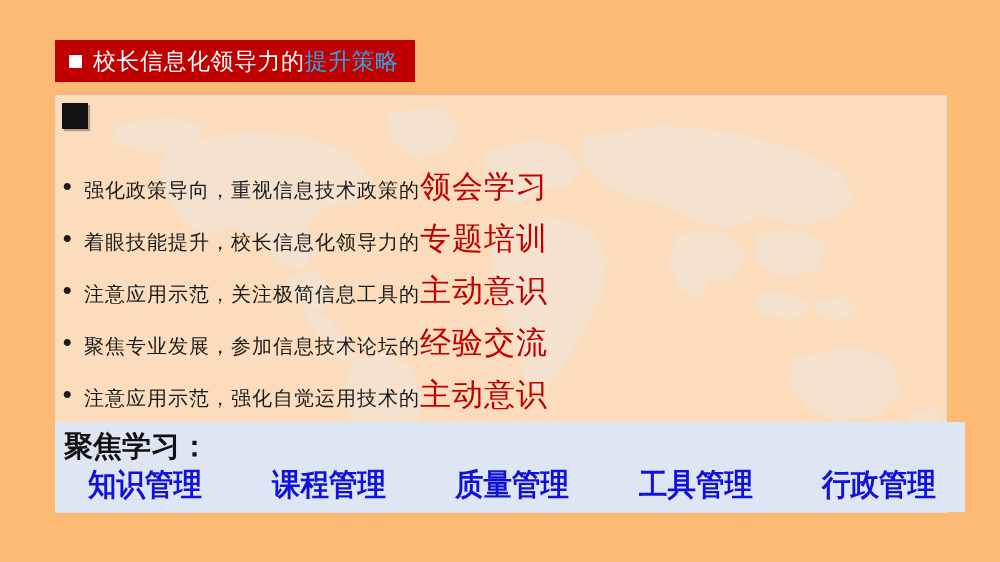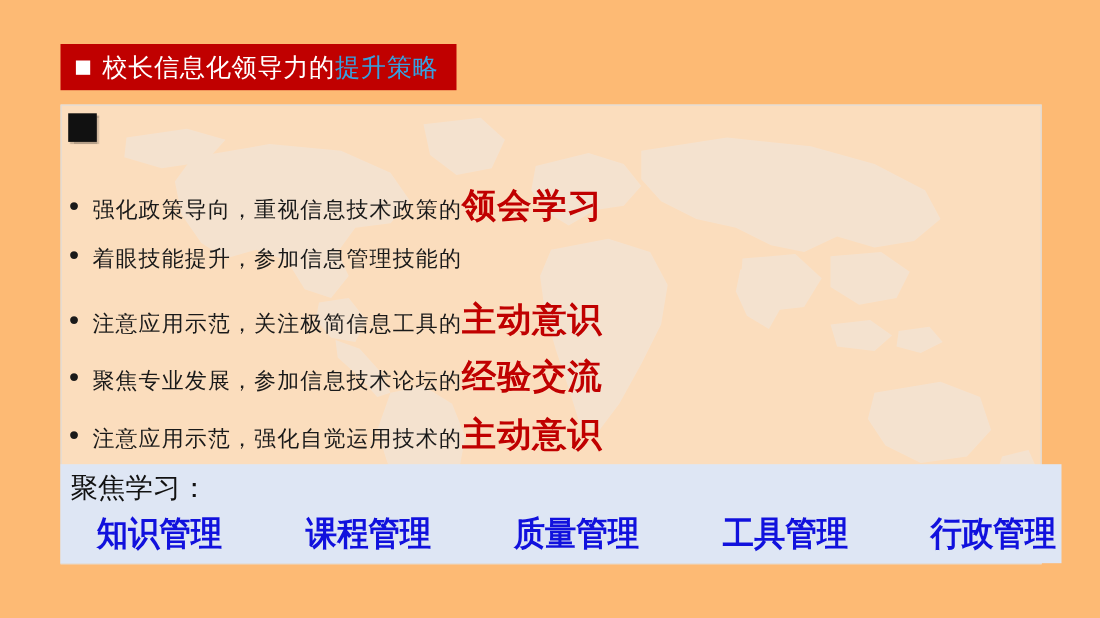--- a/index.html
+++ b/index.html
@@ -117,43 +117,42 @@
     font-family:"Liberation Serif", serif;
     font-size:20px;
     color:#1a1a1a;
     letter-spacing:1px;
   }
   .bullet-accent {
     font-family:"Liberation Serif", serif;
     font-size:31px;
     color:#c00000;
     letter-spacing:1px;
-    font-weight:bold;
   }
 
   
   #focus-panel {
     position:absolute;
     left:55px; top:422px;
     width:910px; height:90px;
     background:#dee6f4;
   }
   #focus-label {
     position:absolute;
     left:9px; top:5px;
     font-family:"Liberation Sans", sans-serif;
-    font-size:25px;
-    font-weight:normal;
+    font-size:29px;
+    font-weight:bold;
     color:#111111;
     white-space:nowrap;
   }
   #focus-items {
     position:absolute;
     left:28px; top:42px;
-    right:0;
+    right:24px;
     display:flex;
     justify-content:space-between;
     align-items:center;
   }
   .focus-item {
     font-family:"Liberation Sans", sans-serif;
     font-size:31px;
     font-weight:bold;
     color:#1111dd;
     letter-spacing:0px;
@@ -217,21 +216,22 @@
   <div id="bullet-list">
 
     <div class="bullet-row">
       <span class="bullet-dot">•</span>
       <span class="bullet-text">强化政策导向，重视信息技术政策的</span>
       <span class="bullet-accent">领会学习</span>
     </div>
 
     <div class="bullet-row">
       <span class="bullet-dot">•</span>
-      <span class="bullet-text">着眼技能提升，参加信息管理技能的</span>
+      <span class="bullet-text">着眼技能提升，校长信息化领导力的</span>
+      <span class="bullet-accent">专题培训</span>
     </div>
 
     <div class="bullet-row">
       <span class="bullet-dot">•</span>
       <span class="bullet-text">注意应用示范，关注极简信息工具的</span>
       <span class="bullet-accent">主动意识</span>
     </div>
 
     <div class="bullet-row">
       <span class="bullet-dot">•</span>

